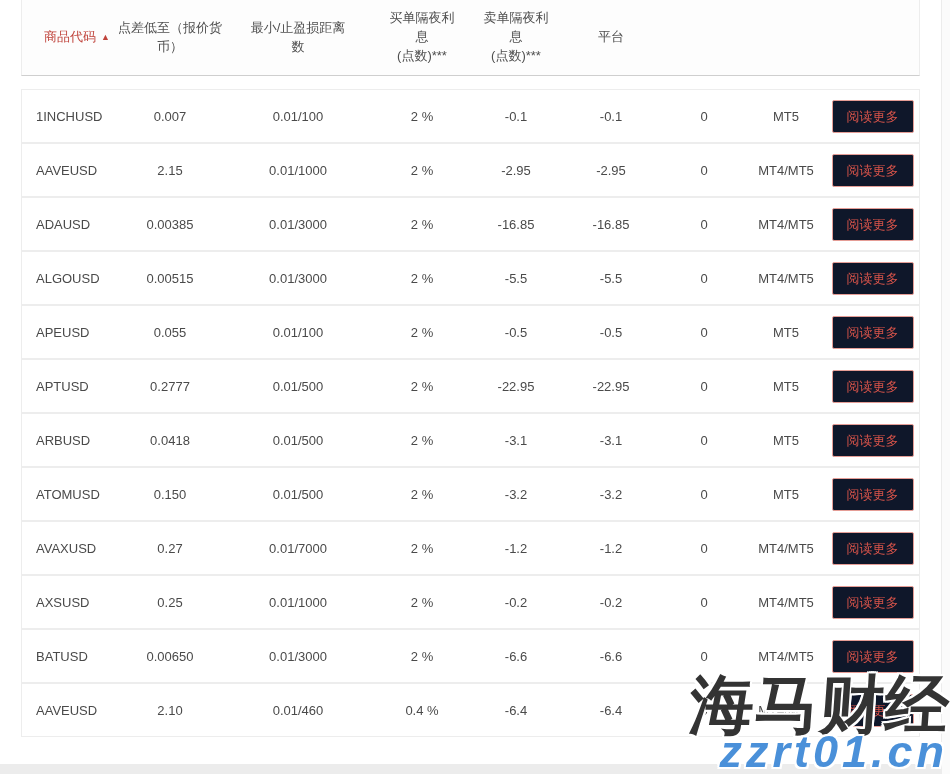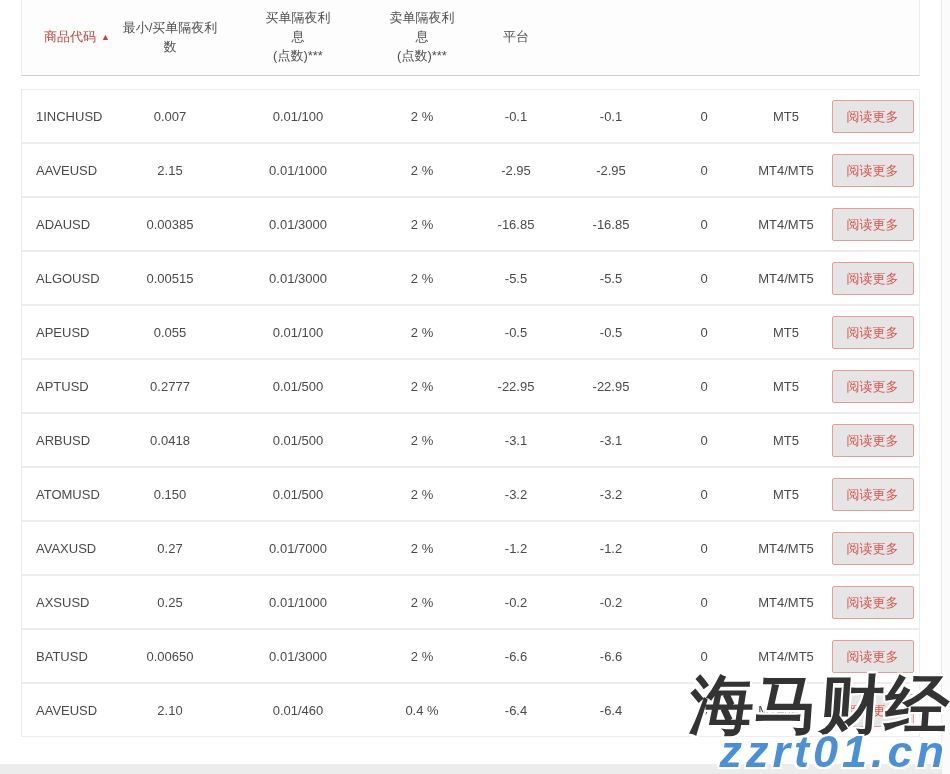--- a/index.html
+++ b/index.html
@@ -31,42 +31,44 @@
   .sort-arrow { font-size:9px; color:#c0443c; margin-left:5px; vertical-align:1px; }
 
   .trow { height:54px; background:#ffffff;
     border:1px solid #ededed; }
   .trow:first-child { margin-top:13px; }
   .td { font-size:13px; color:#4a4a4a; text-align:center; }
   .td.code { text-align:left; padding-left:14px; }
   .td.btncell { text-align:center; }
 
   .read-more { display:inline-block; width:82px; height:33px;
-    background:#e5e5e5; border:1px solid #e59d96; border-radius:2px;
+    background:#0f172a; border:1px solid #e59d96; border-radius:2px;
     color:#d9544a; font-size:13px; font-family:Liberation Serif, serif; cursor:pointer;
     line-height:31px; padding:0; }
 
   
   .wm { position:absolute; z-index:20; pointer-events:none; font-weight:bold;
     text-shadow:-2px -2px 0 #fff, 2px -2px 0 #fff, -2px 2px 0 #fff, 2px 2px 0 #fff,
                  0 -2px 0 #fff, 0 2px 0 #fff, -2px 0 0 #fff, 2px 0 0 #fff; }
   .wm-title { top:662px; right:0px; font-size:64px; letter-spacing:1px;
     color:#333333; transform:skewX(-4deg); }
   .wm-site { top:726px; right:2px; font-size:45px; font-style:italic;
     letter-spacing:4px; color:#4a90d9; }
 </style>
 </head>
 <body>
 
 <div class="page">
 
   <div class="table">
     <div class="thead grid-row">
       <div class="th code-h"><span>商品代码</span><span class="sort-arrow">▲</span></div>
-      <div class="th">最小/买单隔夜利
+      <div class="th">点差低至（报价货
+币）</div>
+      <div class="th">最小/止盈损距离
 数</div>
       <div class="th">买单隔夜利
 息
 (点数)***</div>
       <div class="th">卖单隔夜利
 息
 (点数)***</div>
       <div class="th">平台</div>
       <div class="th"></div>
     </div>

